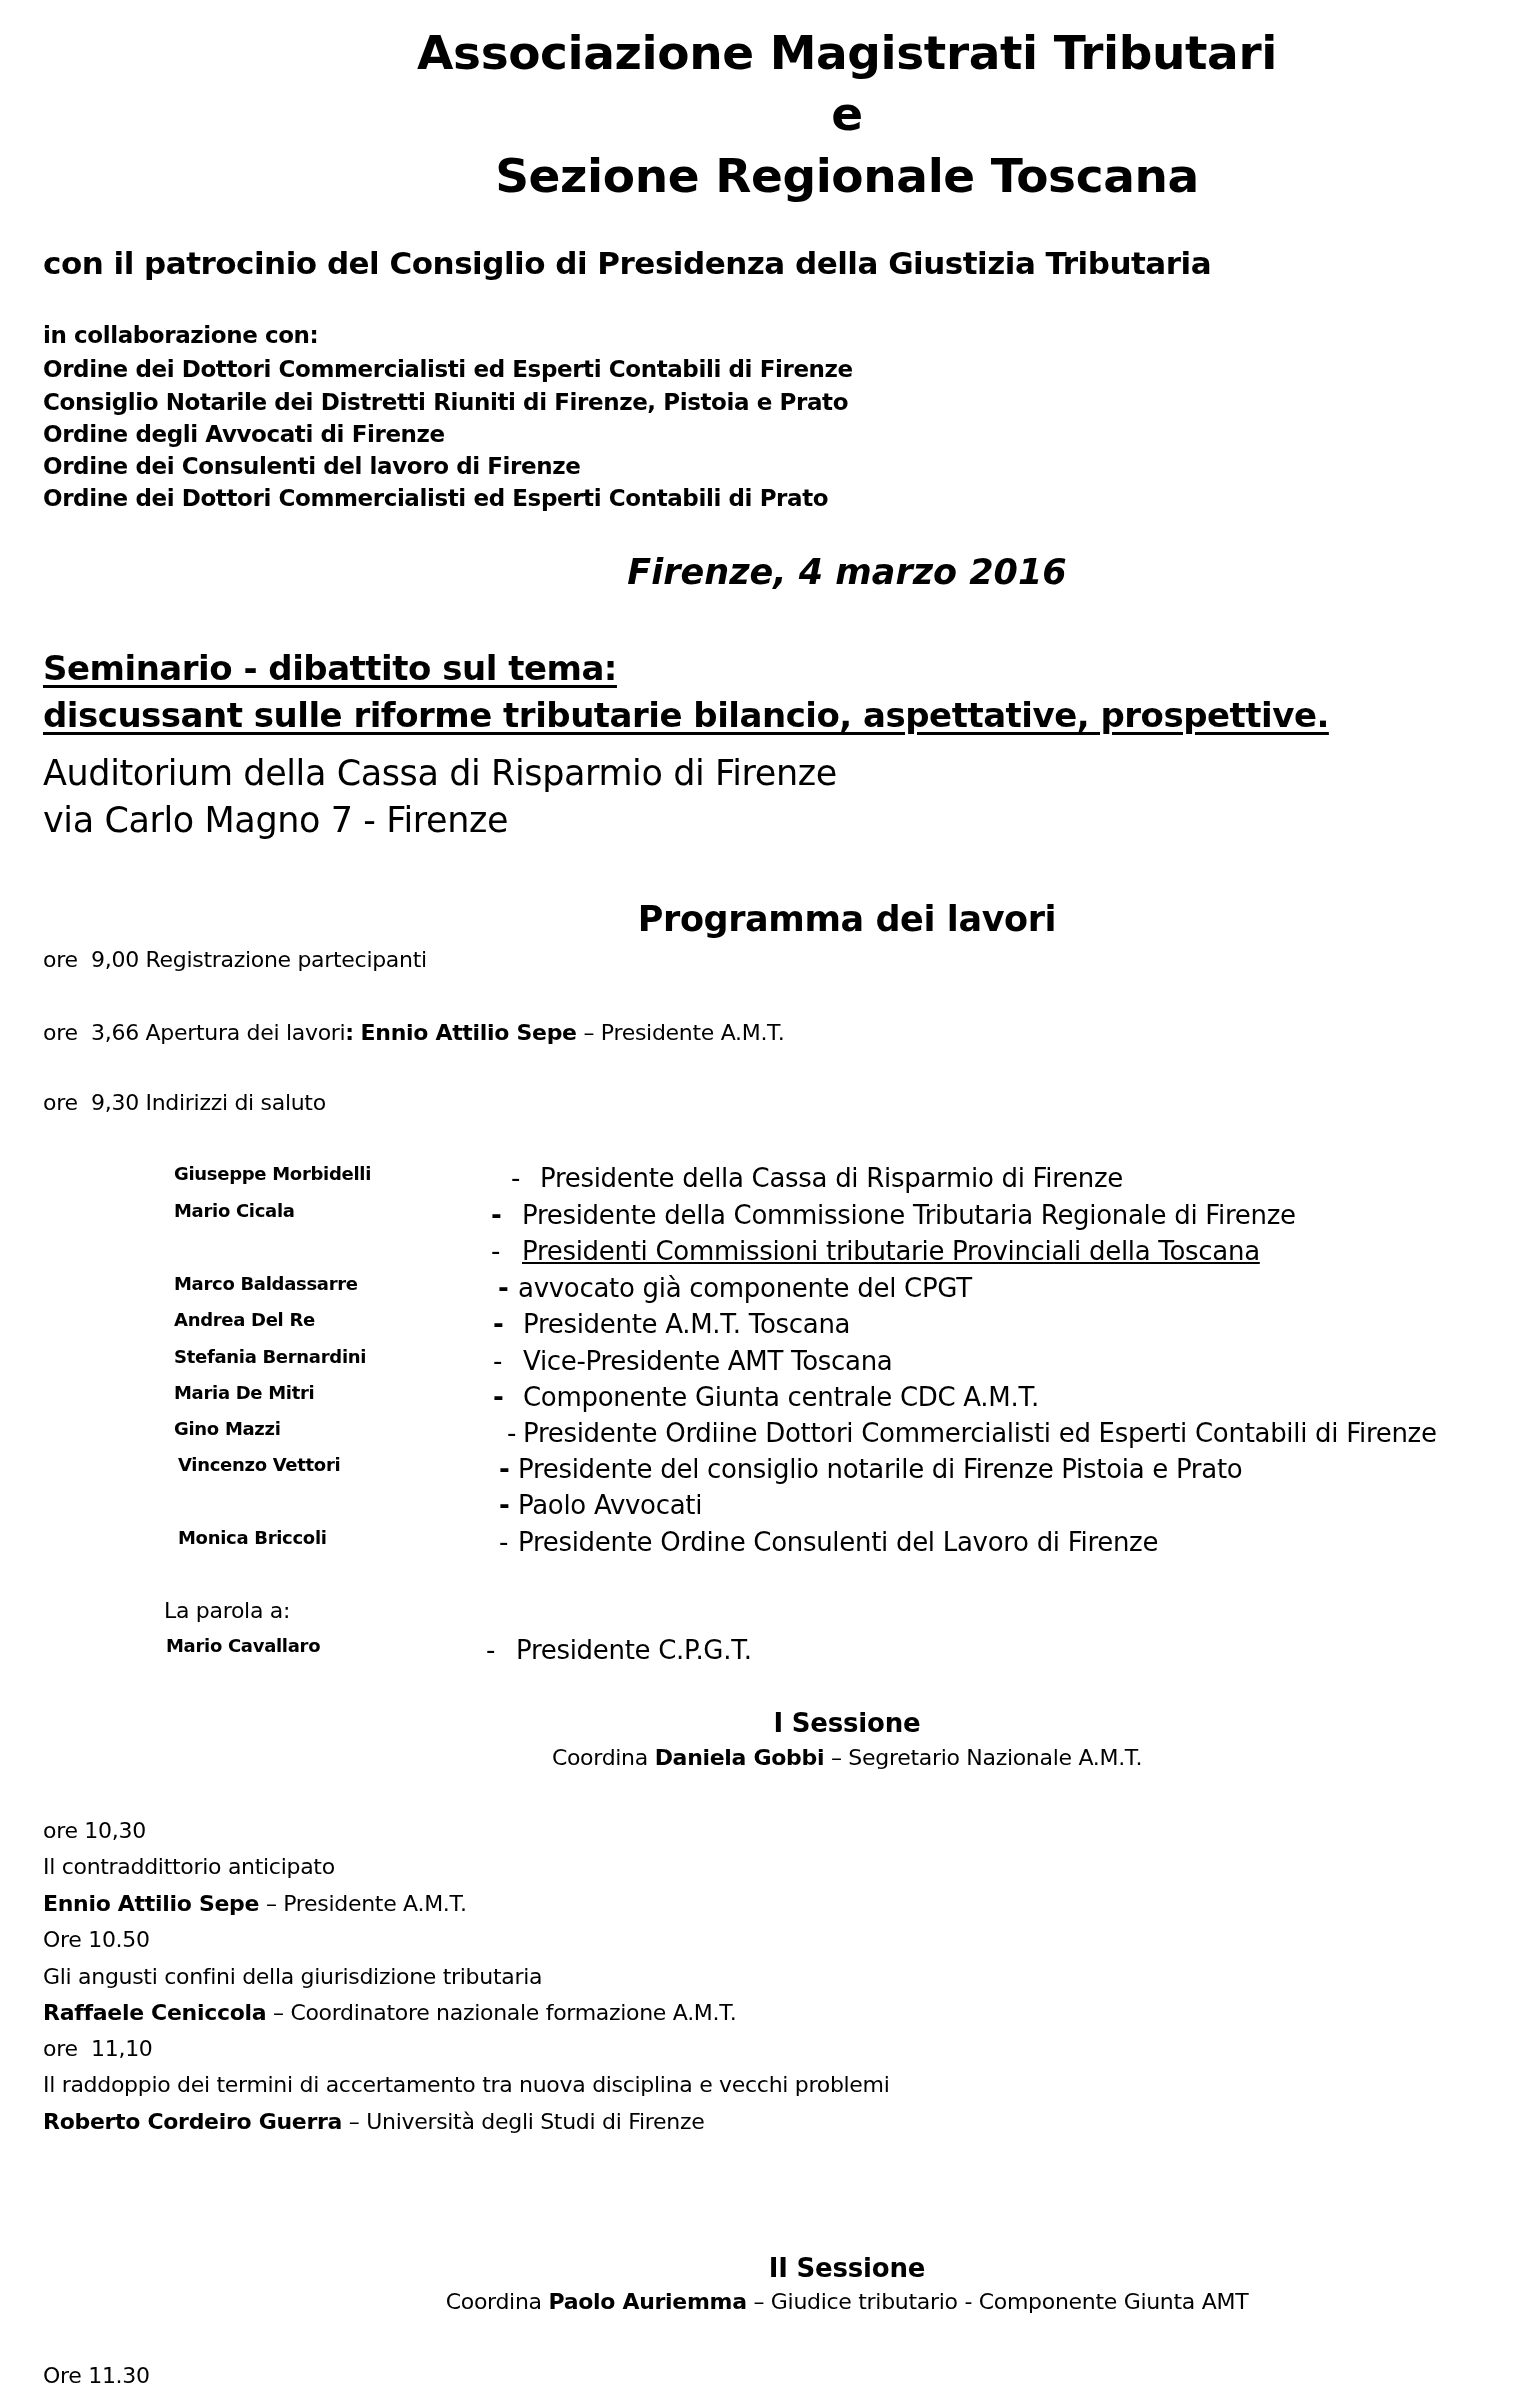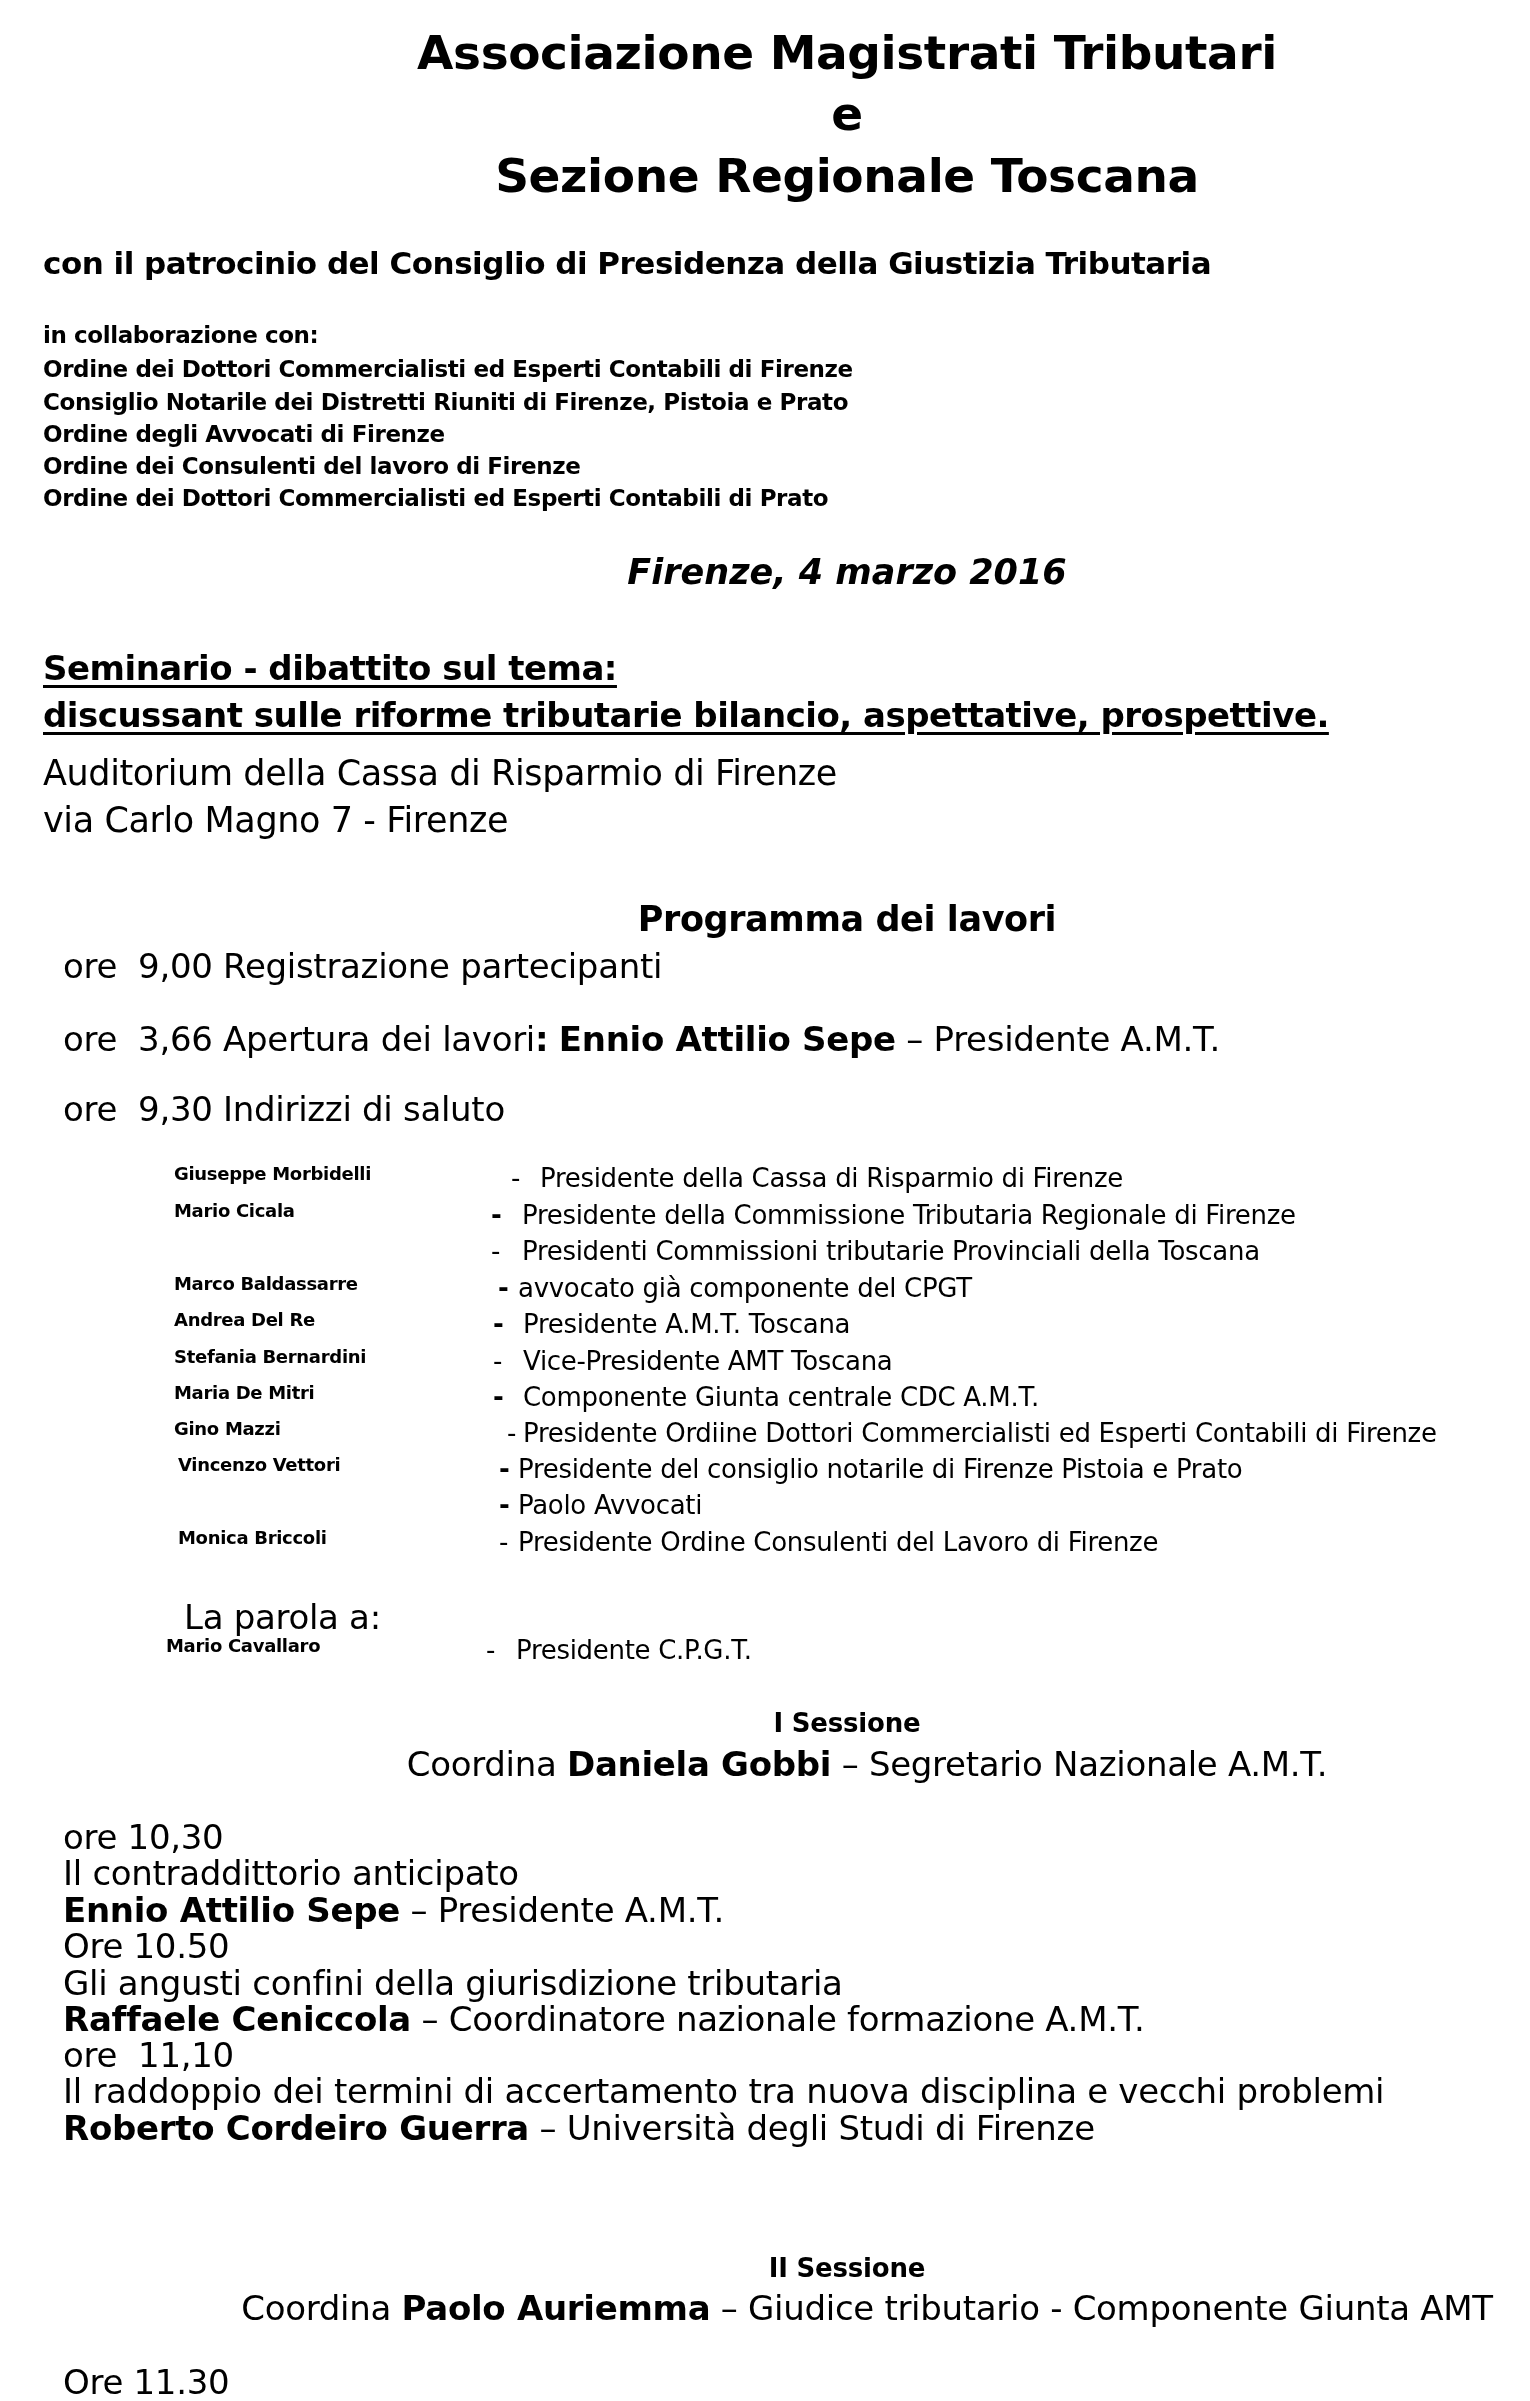--- a/index.html
+++ b/index.html
@@ -10,21 +10,21 @@
   .ln { position: absolute; white-space: nowrap; line-height: 1; }
   .b { font-weight: bold; }
   .center { left: 0; width: 1694px; text-align: center; }
   .title { font-size: 47px; font-weight: bold; letter-spacing: -0.4px; }
   .patrocinio { font-size: 31px; font-weight: bold; left: 43px; letter-spacing: -0.5px; }
   .collab { font-size: 23px; font-weight: bold; left: 43px; letter-spacing: -0.4px; }
   .date { font-size: 35px; font-weight: bold; font-style: italic; }
   .topic { font-size: 34px; font-weight: bold; left: 43px; text-decoration: underline; text-decoration-thickness: 3.2px; text-underline-offset: 4.8px; letter-spacing: -0.5px; }
   .venue { font-size: 35px; left: 43px; letter-spacing: -0.4px; }
   .prog-title { font-size: 35px; font-weight: bold; letter-spacing: -0.4px; }
-  .body { font-size: 34px; letter-spacing: -0.3px; margin-left: 20px; }
+  .body { font-size: 22px; letter-spacing: -0.3px; }
   .sched { left: 43px; }
   .spk-name { left: 174px; font-size: 18px; font-weight: bold; letter-spacing: -0.3px; }
   .spk-desc { font-size: 26px; letter-spacing: -0.3px; }
   .dash-bold { font-weight: bold; }
   .sess-title { font-size: 26px; font-weight: bold; letter-spacing: -0.2px; }
 </style>
 </head>
 <body>
 
 <div class="ln title center" style="top:29px;">Associazione Magistrati Tributari</div>
@@ -67,21 +67,21 @@
 <div>
   <div class="ln spk-name" style="top:1165px;">Giuseppe Morbidelli</div>
   <div class="ln spk-desc" style="top:1165px; left:511px;">-</div>
   <div class="ln spk-desc" style="top:1165px; left:540px;">Presidente della Cassa di Risparmio di Firenze</div>
 
   <div class="ln spk-name" style="top:1202px;">Mario Cicala</div>
   <div class="ln spk-desc dash-bold" style="top:1202px; left:491px;">-</div>
   <div class="ln spk-desc" style="top:1202px; left:522px;">Presidente della Commissione Tributaria Regionale di Firenze</div>
 
   <div class="ln spk-desc" style="top:1238px; left:491px;">-</div>
-  <div class="ln spk-desc" style="top:1238px; left:522px;">Presidenti Commissioni tributarie Provinciali della Toscana</div>
+  <div class="ln spk-desc" style="top:1238px; left:522px;text-decoration:underline;">Presidenti Commissioni tributarie Provinciali della Toscana</div>
 
   <div class="ln spk-name" style="top:1275px;">Marco Baldassarre</div>
   <div class="ln spk-desc dash-bold" style="top:1275px; left:498px;">-</div>
   <div class="ln spk-desc" style="top:1275px; left:518px;">avvocato già componente del CPGT</div>
 
   <div class="ln spk-name" style="top:1311px;">Andrea Del Re</div>
   <div class="ln spk-desc dash-bold" style="top:1311px; left:493px;">-</div>
   <div class="ln spk-desc" style="top:1311px; left:523px;">Presidente A.M.T. Toscana</div>
 
   <div class="ln spk-name" style="top:1348px;">Stefania Bernardini</div>

